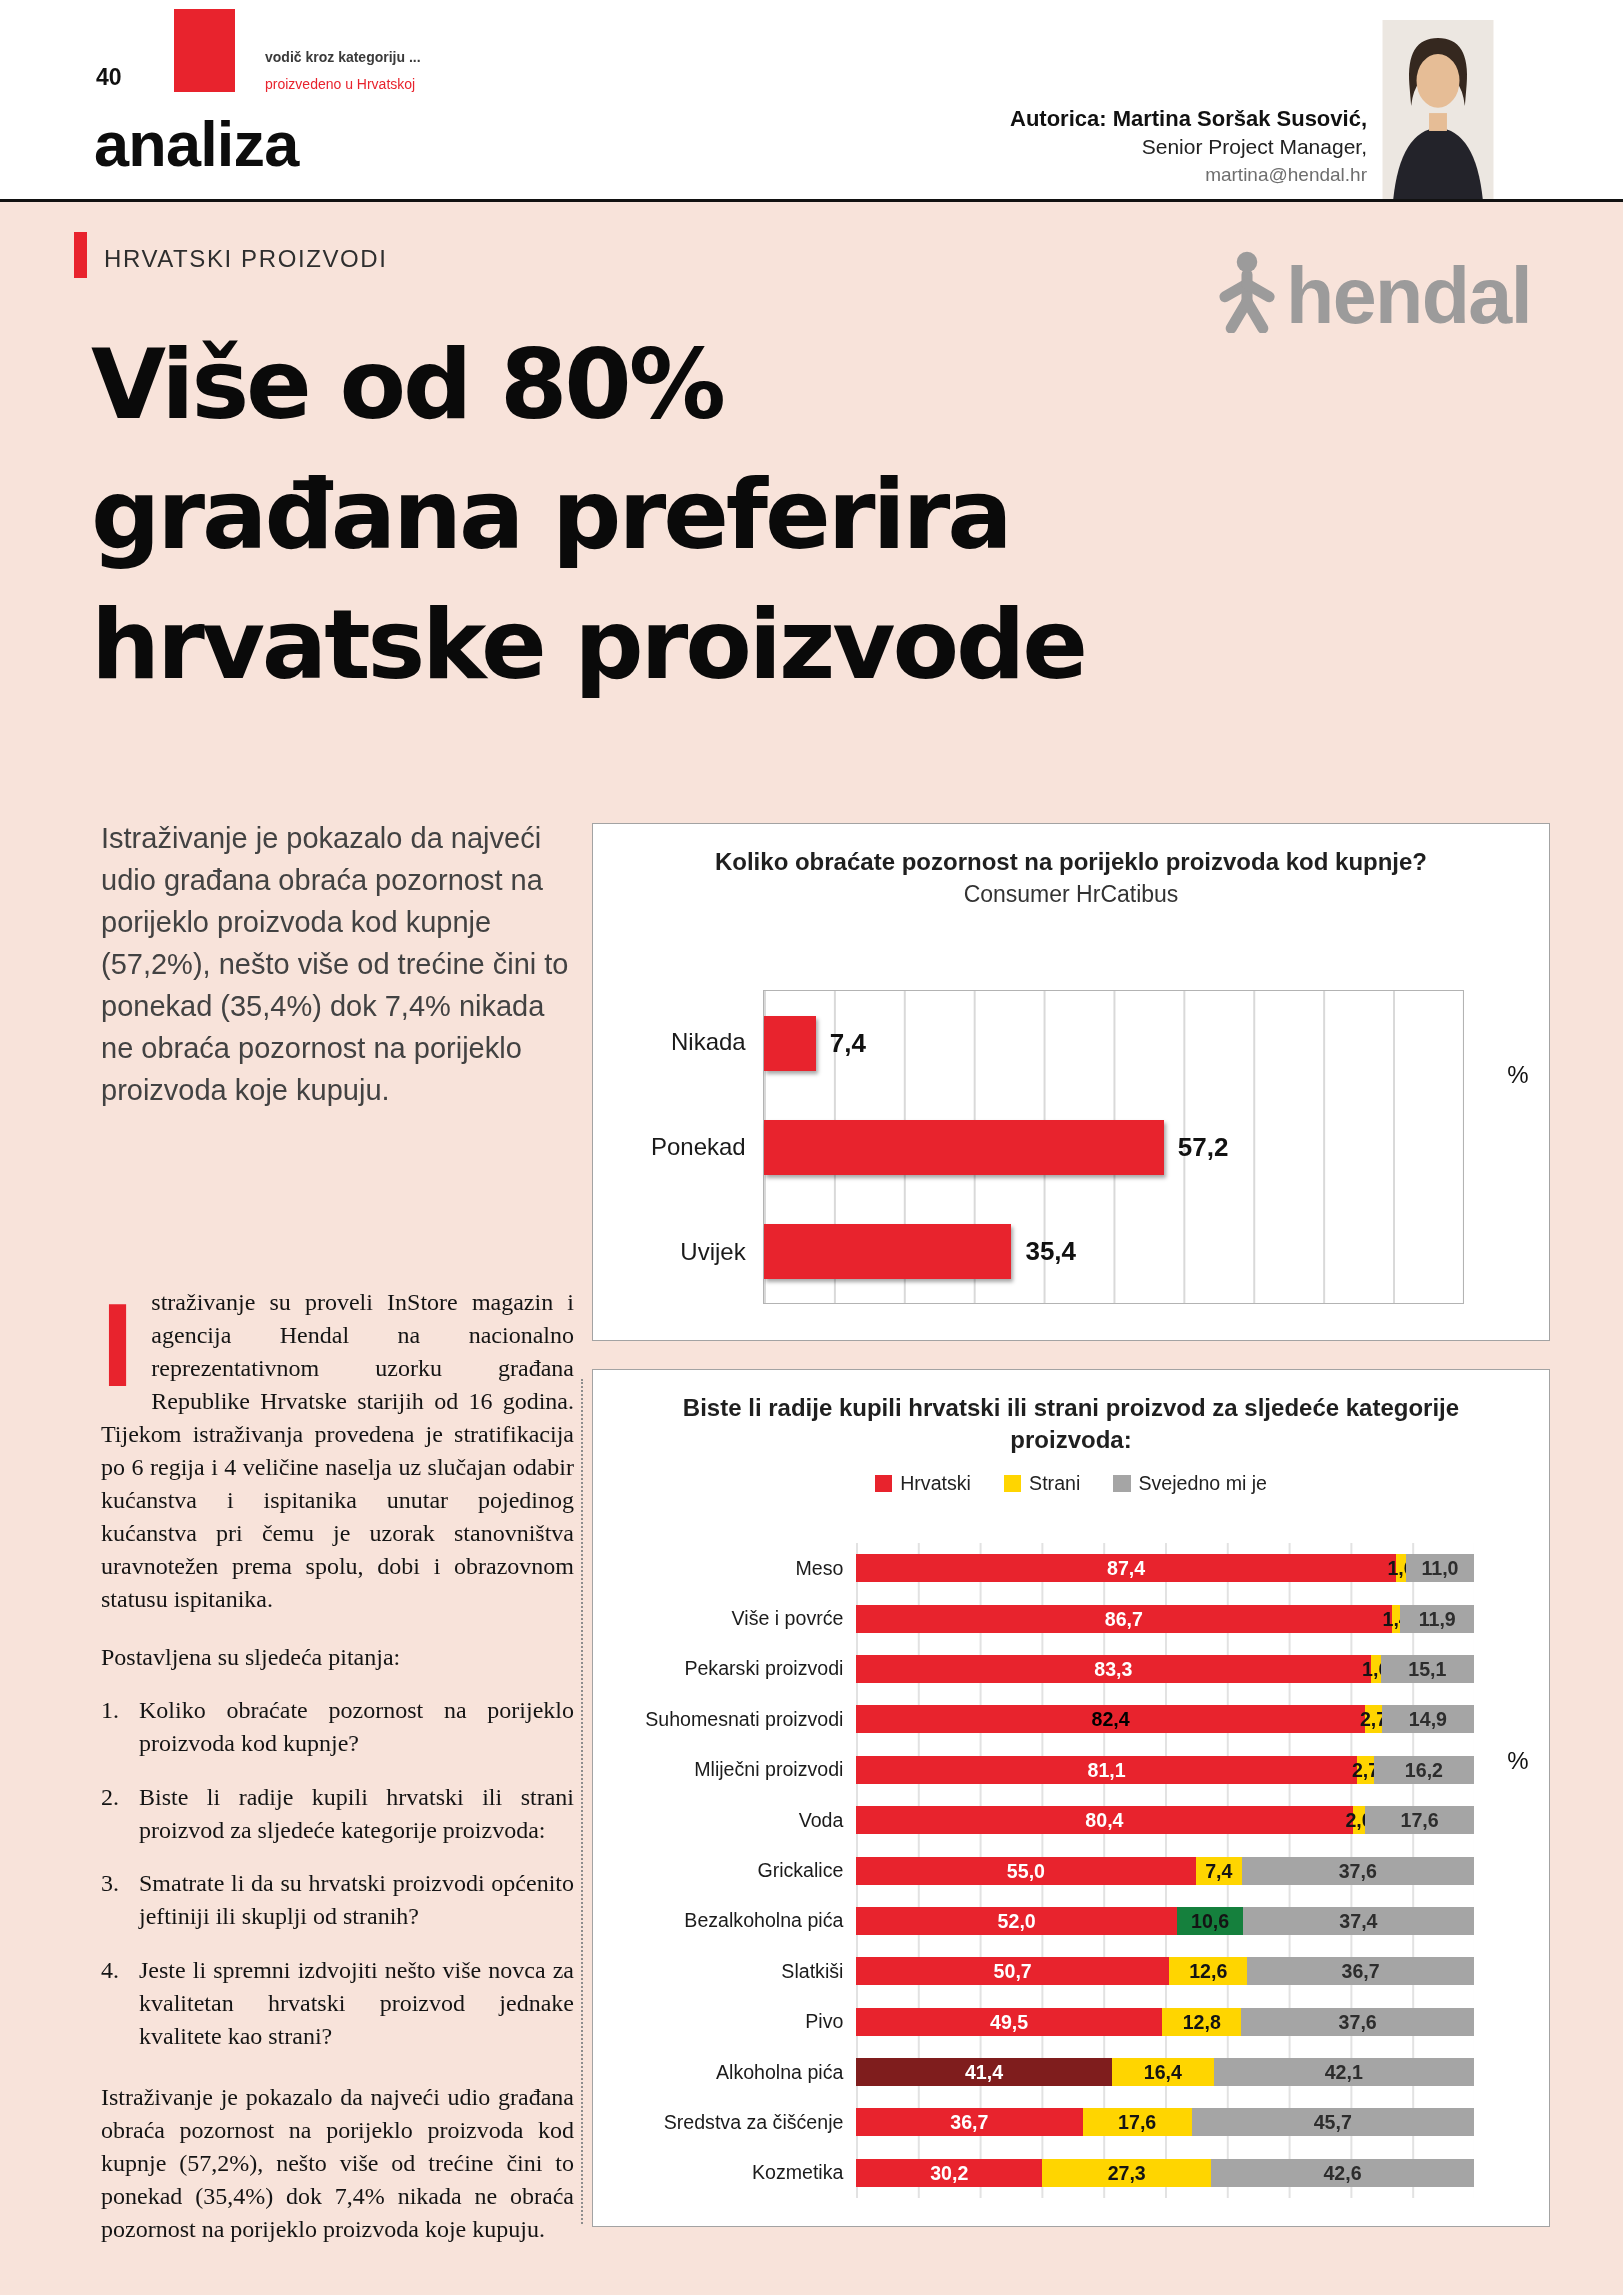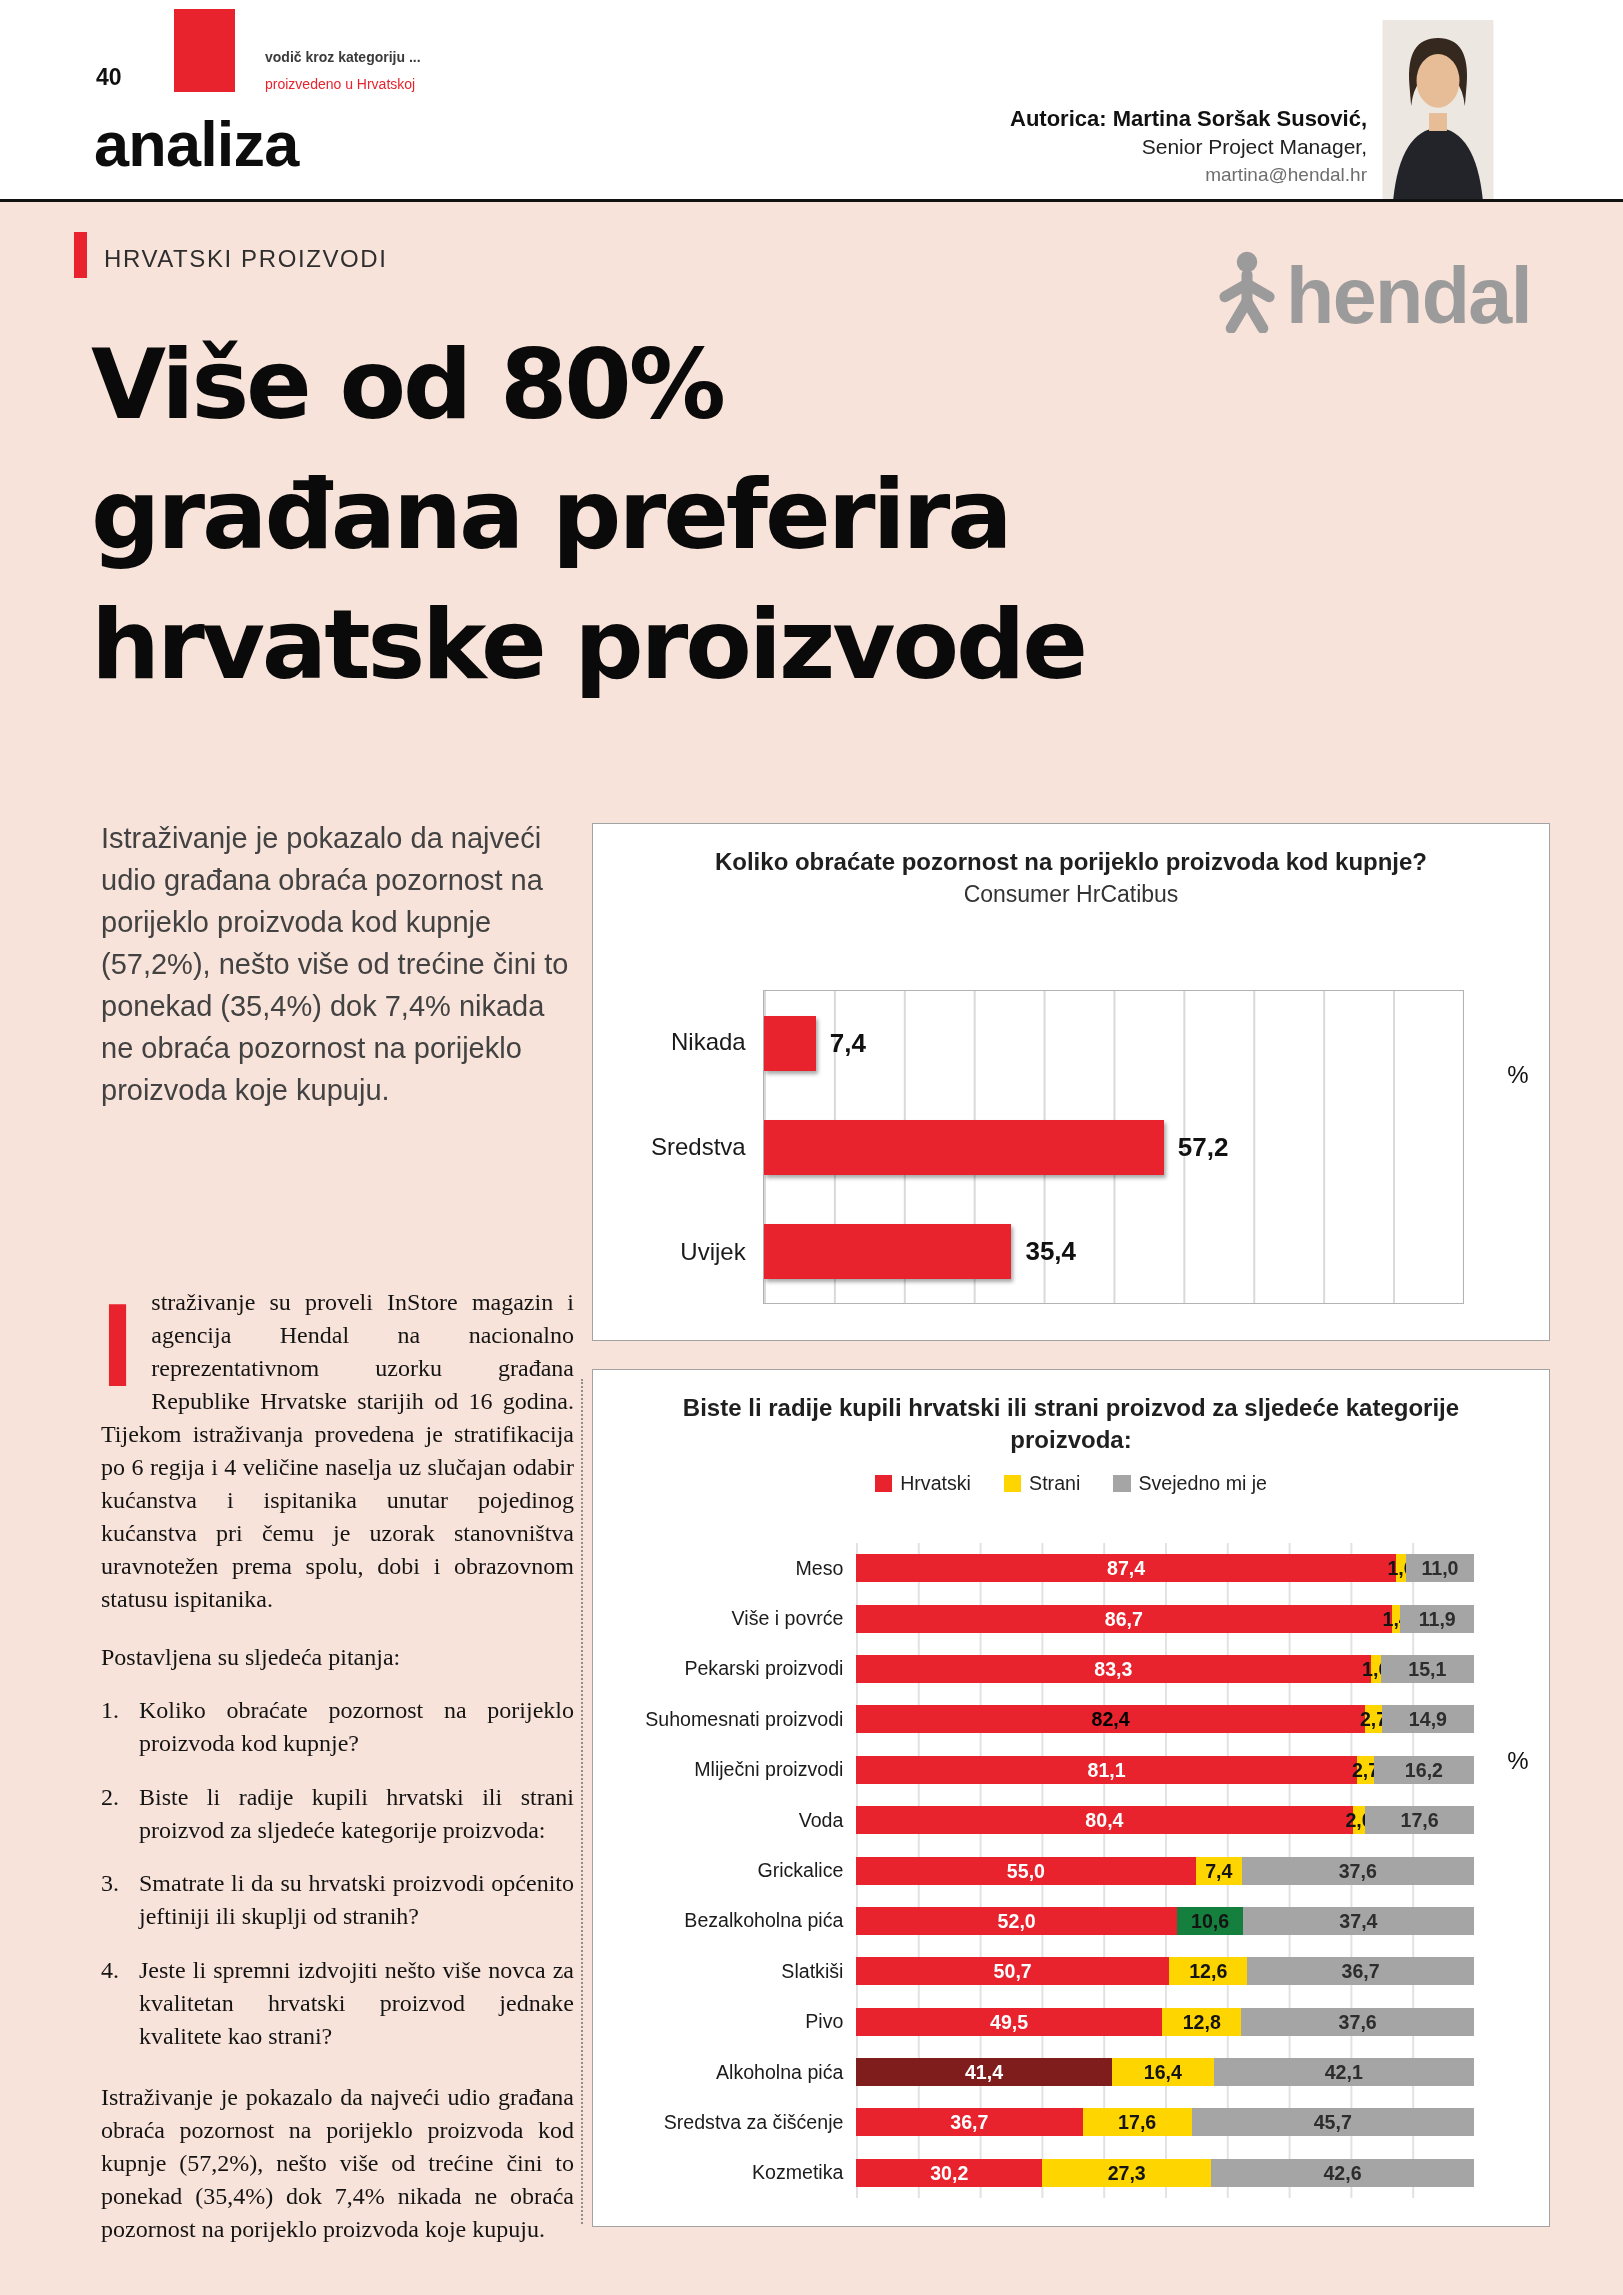--- a/index.html
+++ b/index.html
@@ -139,21 +139,21 @@
   </div>
 
   <div class="lead">Istraživanje je pokazalo da najveći udio građana obraća pozornost na porijeklo proizvoda kod kupnje (57,2%), nešto više od trećine čini to ponekad (35,4%) dok 7,4% nikada ne obraća pozornost na porijeklo proizvoda koje kupuju.</div>
 
   <div class="chart-box one c1">
     <div class="c-title">Koliko obraćate pozornost na porijeklo proizvoda kod kupnje?</div>
     <div class="c-subtitle">Consumer HrCatibus</div>
     <div class="c1-body">
       <div class="c1-labels">
           <div class="c1-label">Nikada</div>
-          <div class="c1-label">Sredstva</div>
+          <div class="c1-label">Ponekad</div>
           <div class="c1-label">Uvijek</div>
         </div>
       <div class="c1-plot">
           <div class="c1-row">
             <div class="c1-bar" style="width: 7.4%; background: rgb(232, 35, 45);"></div>
             <div class="c1-val">7,4</div>
           </div>
           <div class="c1-row">
             <div class="c1-bar" style="width: 57.2%; background: rgb(232, 35, 45);"></div>
             <div class="c1-val">57,2</div>

